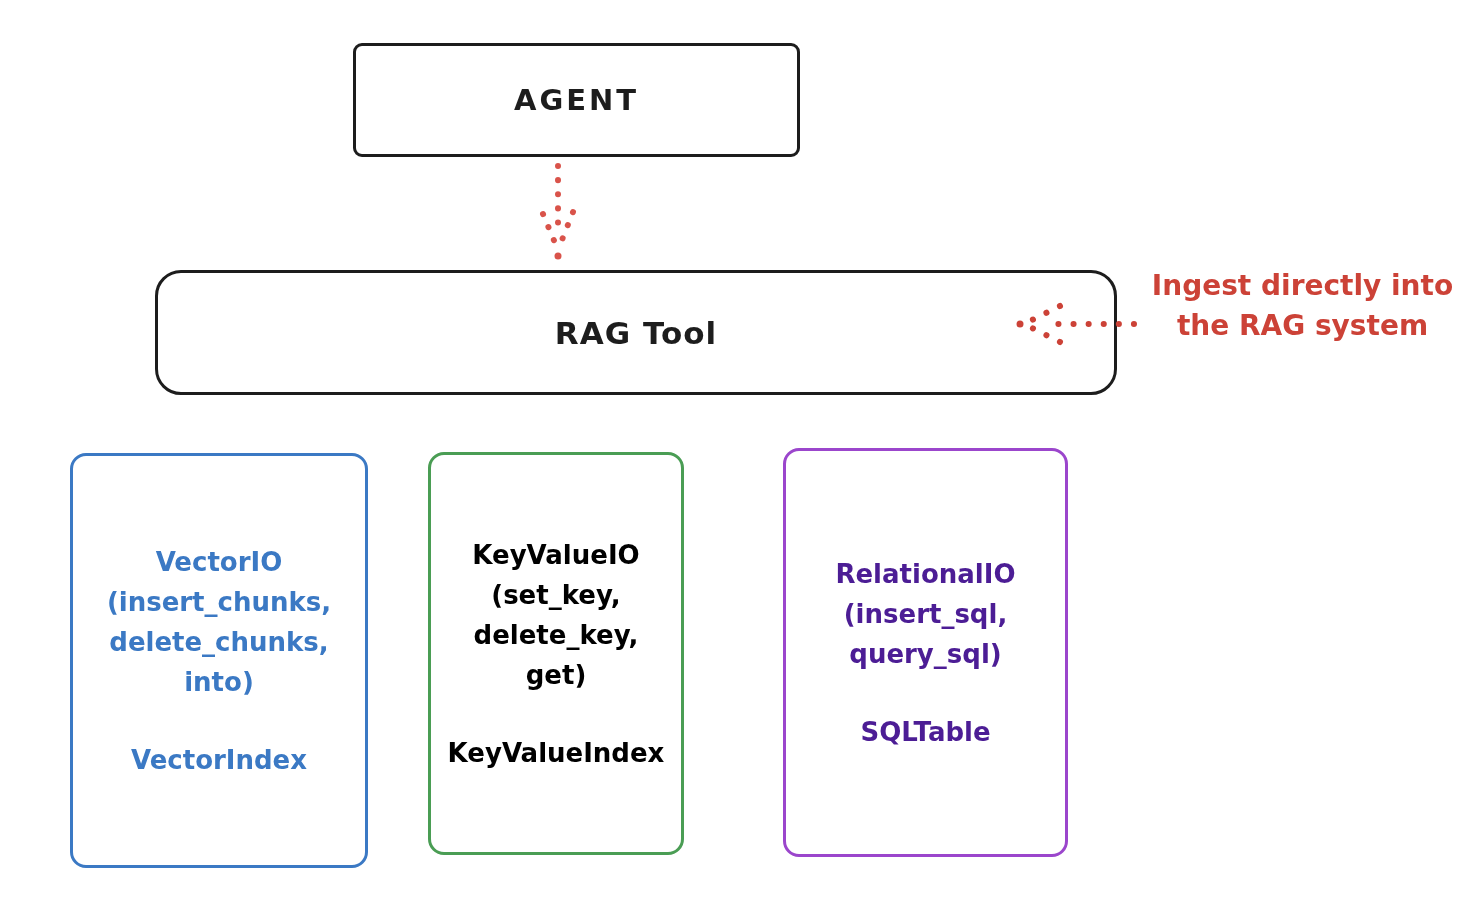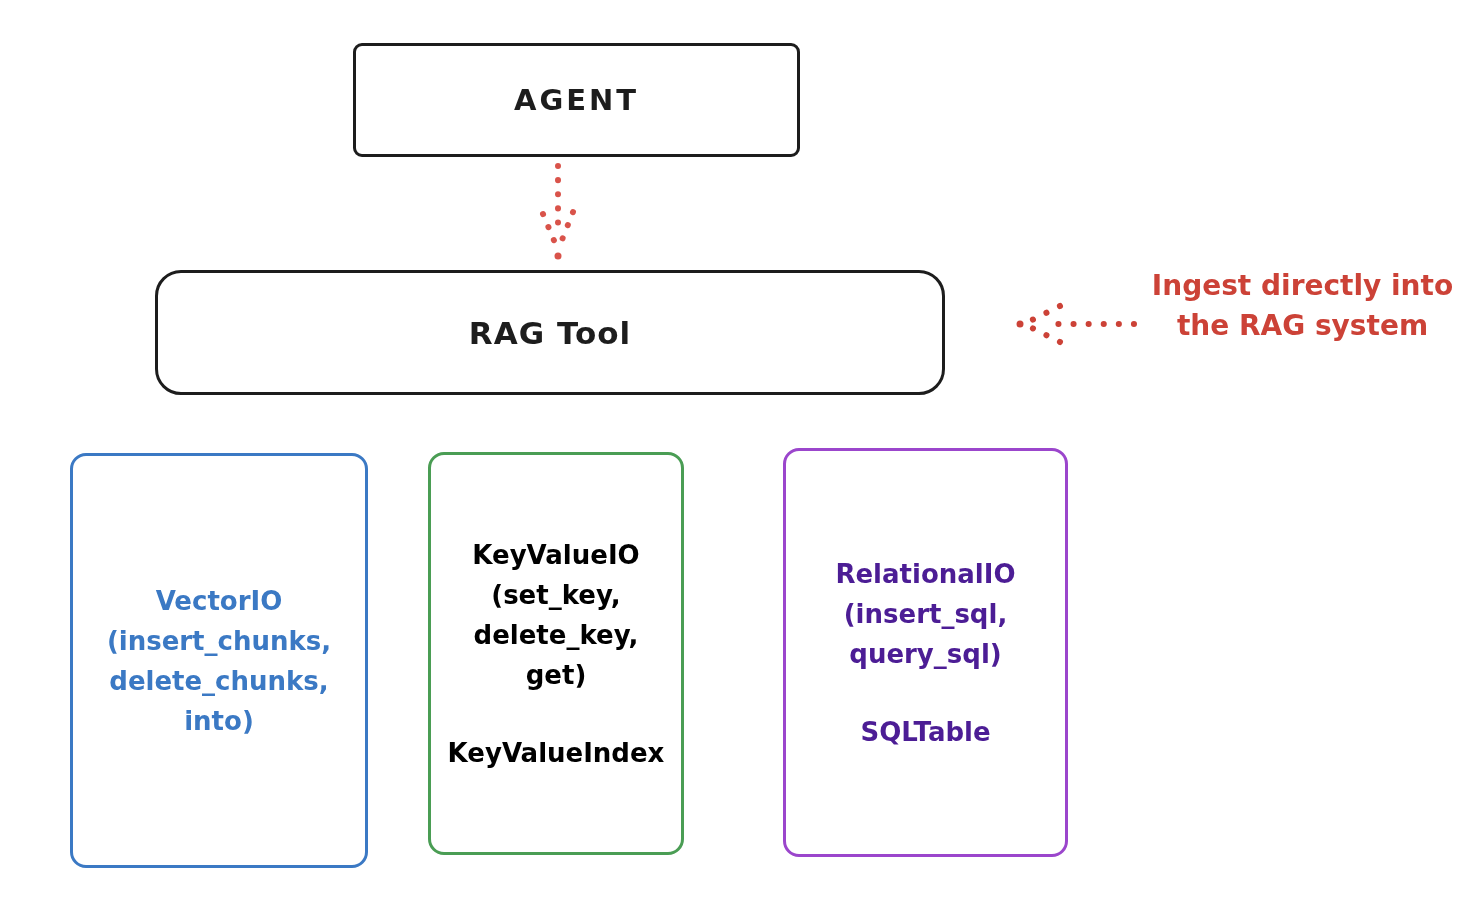--- a/index.html
+++ b/index.html
@@ -32,21 +32,21 @@
     width: 447px; height: 114px;
     border-radius: 9px;
   }
   .agent-box .label {
     font-size: 29px;
     font-weight: 700;
     letter-spacing: 3px;
   }
   .rag-box {
     left: 155px; top: 270px;
-    width: 790px; height: 125px;
+    width: 962px; height: 125px;
     border-radius: 26px;
   }
   .rag-box .label {
     font-size: 31px;
     font-weight: 600;
     letter-spacing: 1px;
   }
   
   .arrow-svg { position: absolute; }
   .v-arrow { left: 536px; top: 160px; }
@@ -134,20 +134,21 @@
   <div class="annotation">
     <div>Ingest directly into</div>
     <div>the RAG system</div>
   </div>
 
   <div class="storage-box box-vector">
     <div>VectorIO</div>
     <div>(insert_chunks,</div>
     <div>delete_chunks,</div>
     <div>into)</div>
+    <div class="footer-label">VectorIndex</div>
   </div>
 
   <div class="storage-box box-keyvalue">
     <div>KeyValueIO</div>
     <div>(set_key,</div>
     <div>delete_key, get)</div>
     <div class="footer-label">KeyValueIndex</div>
   </div>
 
   <div class="storage-box box-relational">

